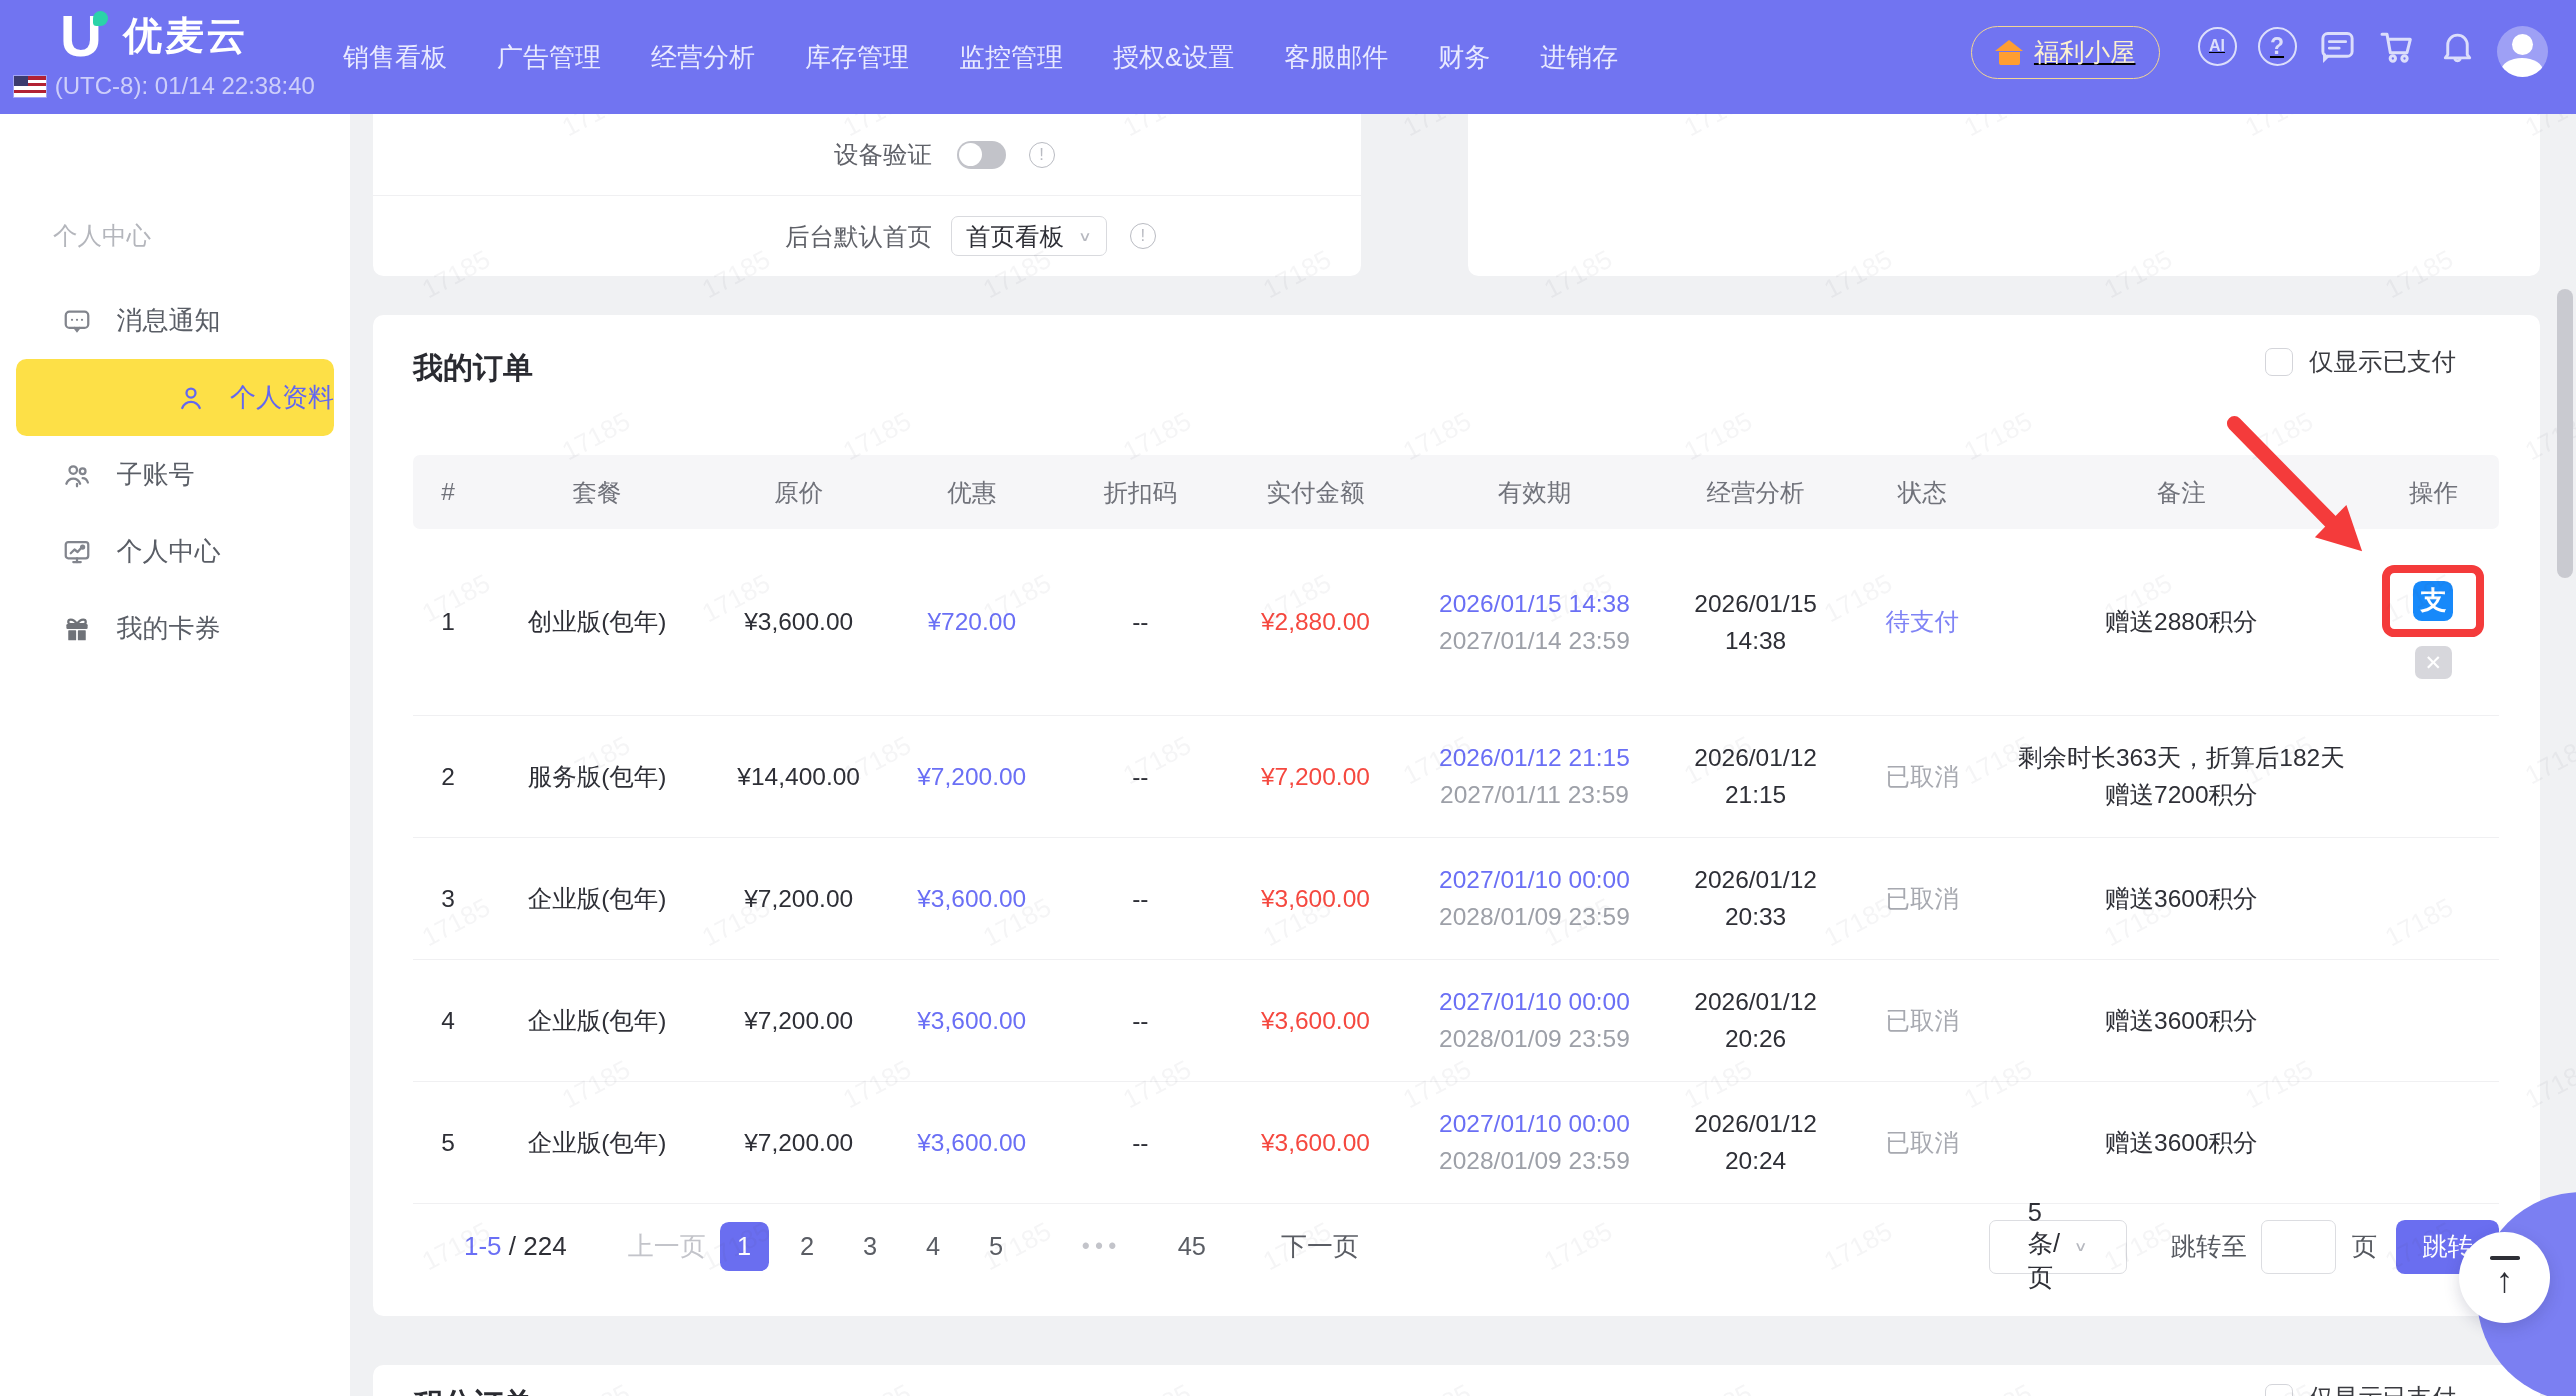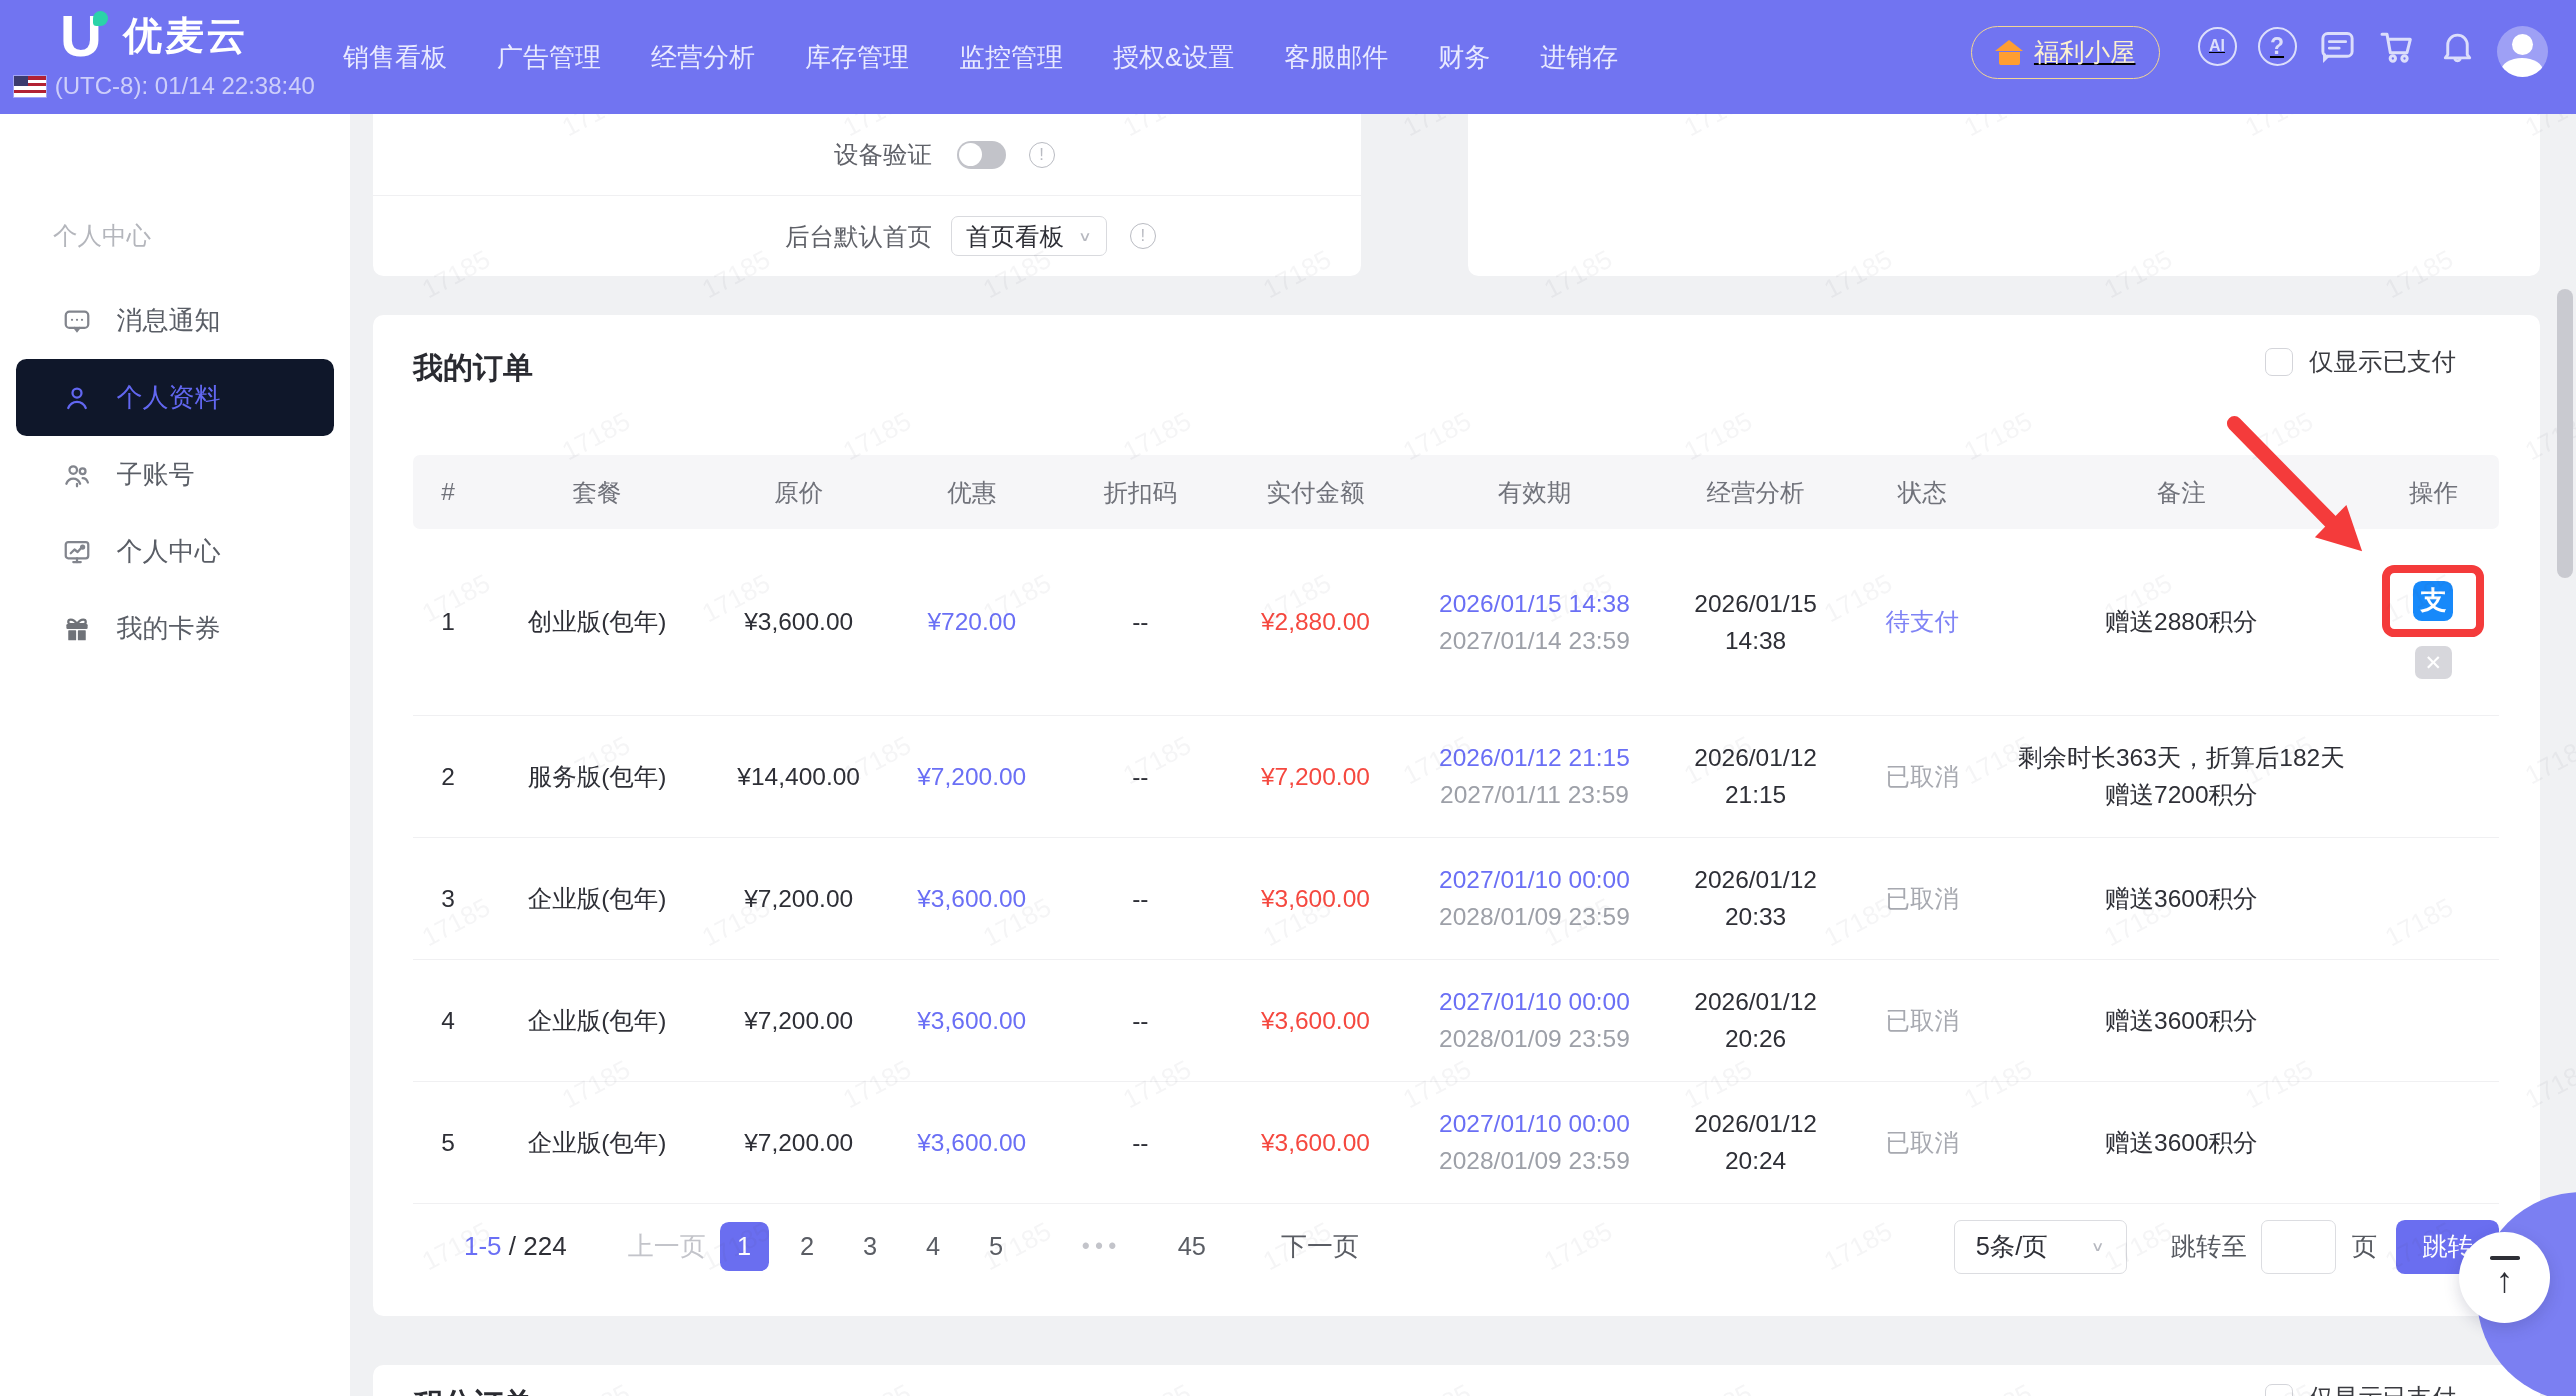--- a/index.html
+++ b/index.html
@@ -26,21 +26,21 @@
   .circ { width:39px; height:39px; border:2.6px solid #dcdefb; border-radius:50%; color:#dcdefb; display:flex; align-items:center; justify-content:center; font-weight:700; }
   .avatar { width:51px; height:51px; border-radius:50%; background:rgba(255,255,255,0.32); position:relative; overflow:hidden; cursor:pointer; }
   .avatar::before { content:""; position:absolute; left:15px; top:8px; width:21px; height:21px; background:#fff; border-radius:50%; }
   .avatar::after { content:""; position:absolute; left:4.4px; top:32px; width:42px; height:26px; background:#fff; border-radius:50% 50% 0 0; }
 
   
   .sidebar { position:absolute; left:0; top:114px; width:350px; height:1283px; background:#fff; z-index:2; }
   .side-section { margin:105px 0 30px 53px; color:#b4b6bc; font-size:24.5px; }
   .side-item { display:flex; align-items:center; height:77px; margin:0 16px; border-radius:10.5px; color:#5a5e66; font-size:26px; cursor:pointer; }
   .side-item svg { margin:0 24.5px 0 46px; stroke:#82858d; }
-  .side-item.active { background:#0f172a; color:#6267f1; }
+  .side-item.active { background:#fde047; color:#6267f1;justify-content:flex-end; }
   .side-item.active svg { stroke:#6267f1; }
   .side-item .solid { fill:#6f7278; stroke:none; }
 
   
   .card { position:absolute; background:#fff; border-radius:10.5px; z-index:1; }
   .card-settings { left:373px; top:114px; width:988px; height:162px; border-radius:0 0 10.5px 10.5px; }
   .set-row { display:flex; align-items:center; height:81px; padding-left:412px; }
   .set-row + .set-row { border-top:1.8px solid #f0f0f2; }
   .set-label { width:147px; text-align:right; color:#606269; font-size:24.5px; }
   .toggle { margin-left:24.5px; width:49px; height:28px; border-radius:14px; background:#c2c3c9; position:relative; cursor:pointer; }
@@ -75,21 +75,21 @@
 
   .pagebar { position:absolute; left:40px; top:894px; width:2086px; height:75px; display:flex; align-items:center; }
   .pg-range { font-size:26px; margin-left:51px; color:#2e2f36; }
   .pg-prev { color:#c3c4ca; font-size:26px; margin-left:61px; }
   .pg-num { min-width:49px; height:49px; border-radius:8.8px; display:flex; align-items:center; justify-content:center; font-size:25.4px; color:#5a5d64; margin-left:14px; cursor:pointer; }
   .pg-num.cur { background:#6a6ef0; color:#fff; }
   .pg-ell { color:#c3c4ca; font-size:23px; letter-spacing:5.3px; margin-left:61px; }
   .pg-last { font-size:25.4px; color:#5a5d64; margin-left:56px; cursor:pointer; }
   .pg-next { color:#5a5d64; font-size:26px; margin-left:75px; cursor:pointer; }
   .pg-right { margin-left:auto; display:flex; align-items:center; }
-  .pg-size { width:173px; height:54px; border:1.8px solid #dcdde1; border-radius:7px; display:flex; align-items:center; justify-content:space-between; padding:0 21px; font-size:25.4px; color:#2e2f36; cursor:pointer; }
+  .pg-size { width:138px; height:54px; border:1.8px solid #dcdde1; border-radius:7px; display:flex; align-items:center; justify-content:space-between; padding:0 38px; font-size:25.4px; color:#2e2f36; cursor:pointer; }
   .pg-jump { font-size:25.4px; color:#55585f; margin-left:44px; }
   .pg-input { width:75px; height:54px; border:1.8px solid #dcdde1; border-radius:7px; margin-left:14px; font-size:25.4px; text-align:center; outline:none; }
   .pg-suffix { font-size:25.4px; color:#55585f; margin-left:16px; }
   .pg-go { height:54px; padding:0 26px; margin-left:19px; background:#6a6ef0; border:none; border-radius:8.8px; color:#fff; font-size:25.4px; cursor:pointer; }
 
   .card-bottom { left:373px; top:1365px; width:2167px; height:105px; }
   .bottom-title { position:absolute; left:40px; top:19px; font-size:30px; font-weight:700; color:#2a2b31; }
   .bottom-filter { top:16px; }
 
   

